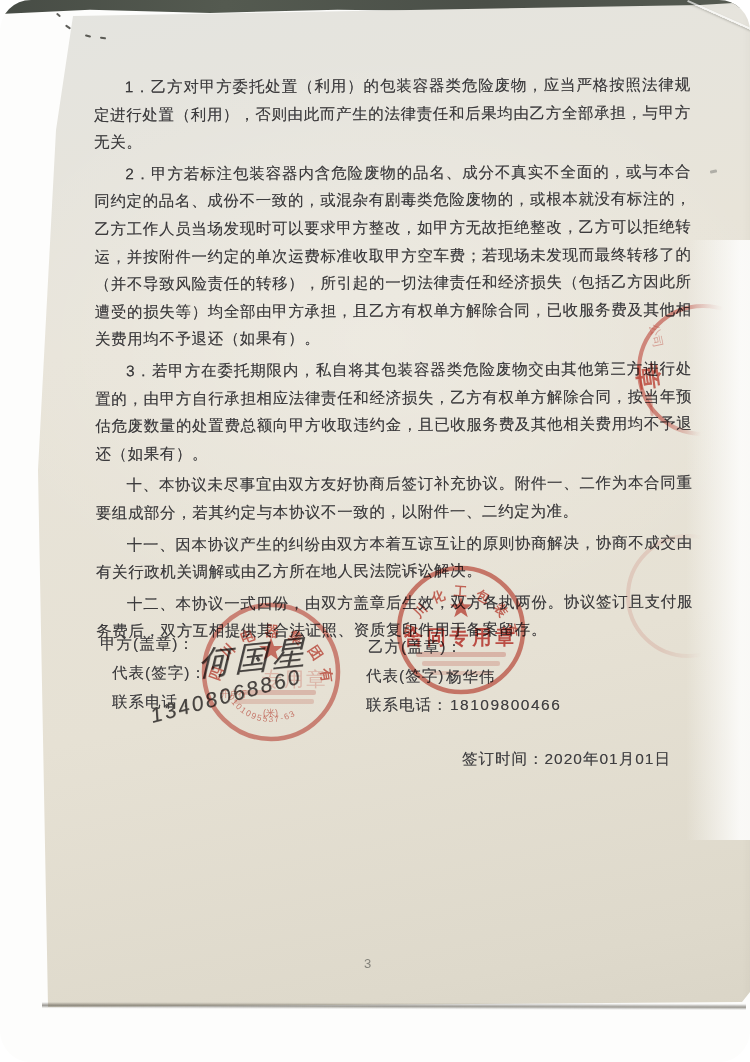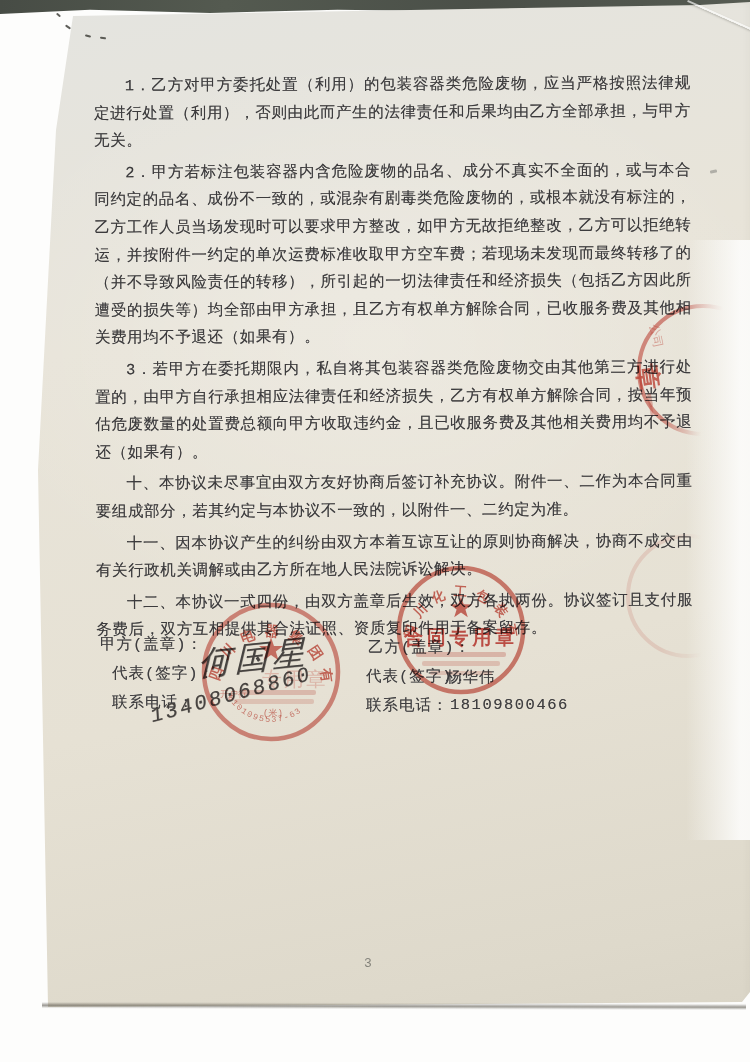--- a/index.html
+++ b/index.html
@@ -1,19 +1,20 @@
 <!DOCTYPE html>
 <html><head>
 <meta charset="utf-8">
 <style>
   html,body{margin:0;padding:0;background:#ffffff;}
   .canvas{
     position:relative;width:750px;height:1062px;overflow:hidden;
     background:#fdfdfc;
-    font-family:Liberation Mono, monospace;
+    font-family:Liberation Sans, sans-serif;
+    border-radius:31px;
   }
   
   .top-strip{
     position:absolute;left:0;top:0;width:100%;height:14px;z-index:1;
     background:linear-gradient(90deg,#474c45,#545a50 30%,#4a4f48 65%,#565b52);
     clip-path:polygon(0 0,100% 0,100% 55%,72% 88%,45% 70%,28% 92%,12% 70%,0 100%);
   }
   
   .paper{
     position:absolute;inset:0;z-index:2;
@@ -109,20 +110,21 @@
 
   <span class="sig" style="left:368px;top:637px;">乙方(盖章)：</span>
   <span class="sig" style="left:366px;top:666px;">代表(签字)：</span>
   <span class="sig" style="left:446px;top:667px;">杨华伟</span>
   <span class="sig" style="left:366px;top:695px;">联系电话：</span>
   <span class="sig" style="left:450px;top:696px;letter-spacing:1.5px;">18109800466</span>
 
   <span class="hand hand-name">何国星</span>
   <span class="hand hand-phone">13408068860</span>
 
+  <span class="sig" style="left:462px;top:749px;">签订时间：2020年01月01日</span>
 
   <span class="page-num">3</span>
 
   <div class="stamp stamp-a">
     <svg width="162" height="160" viewBox="0 0 162 160">
       <defs>
         <path id="ringA" d="M 29,94 A 52,52 0 1 1 133,94"></path>
         <path id="botA" d="M 33,92 A 50,50 0 0 0 129,92"></path>
       </defs>
       <circle cx="81" cy="78" r="67" fill="none" stroke="#c9493d" stroke-width="4.5" opacity=".6"></circle>

